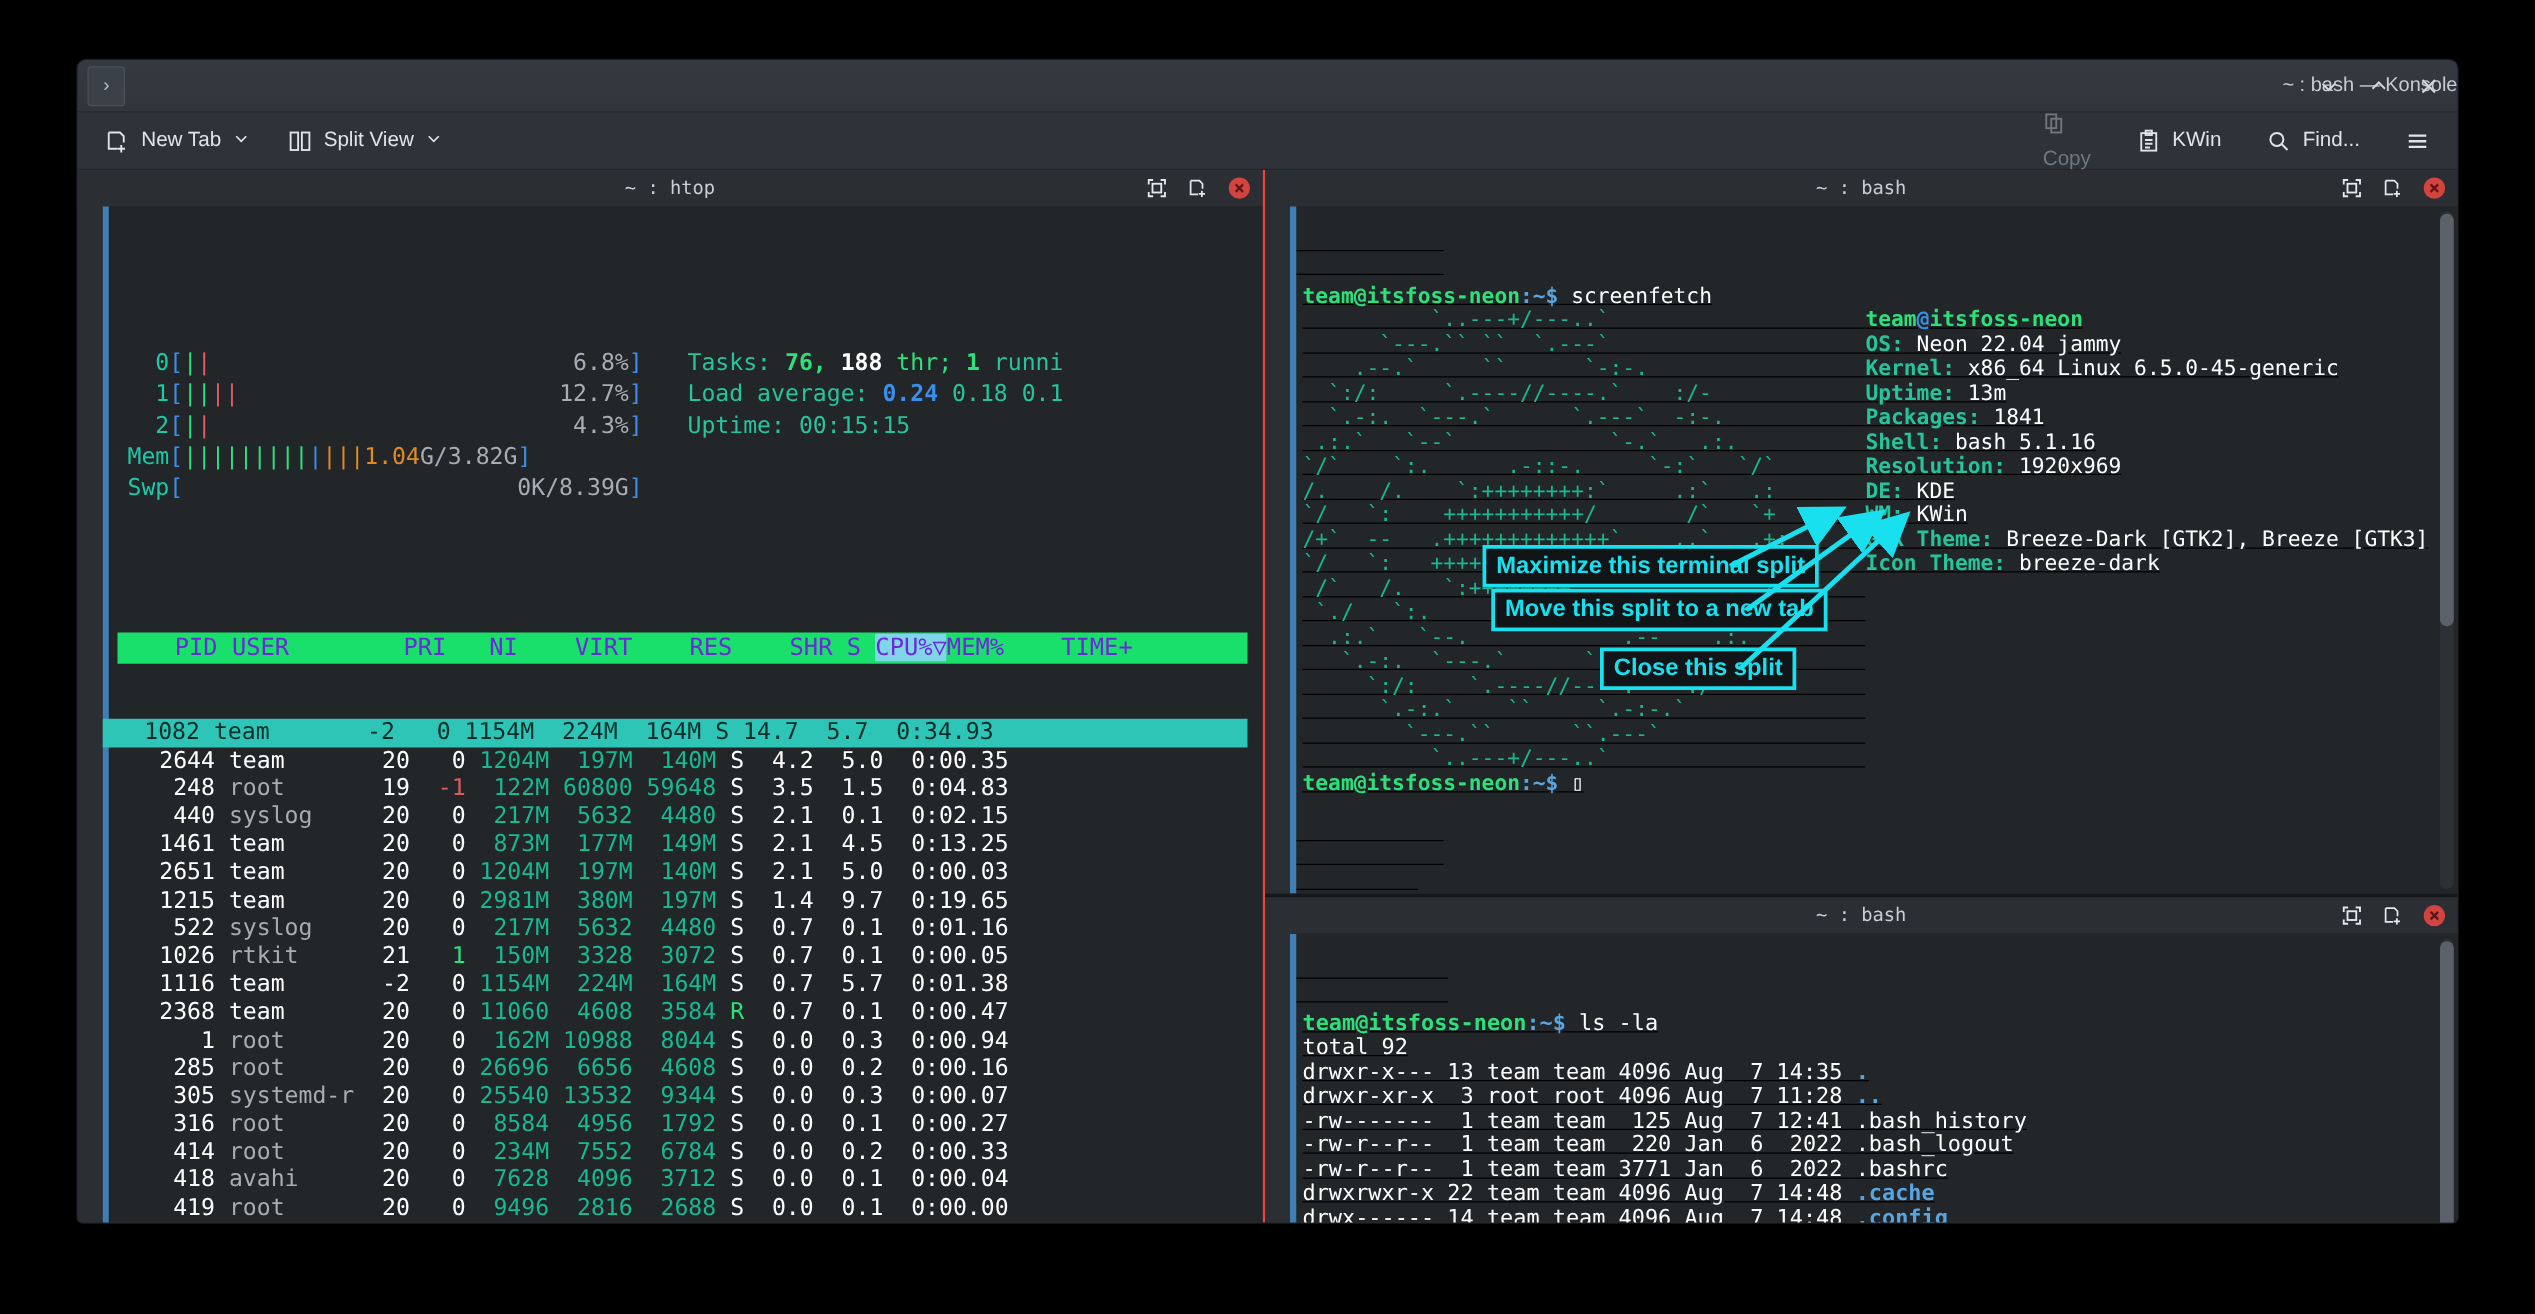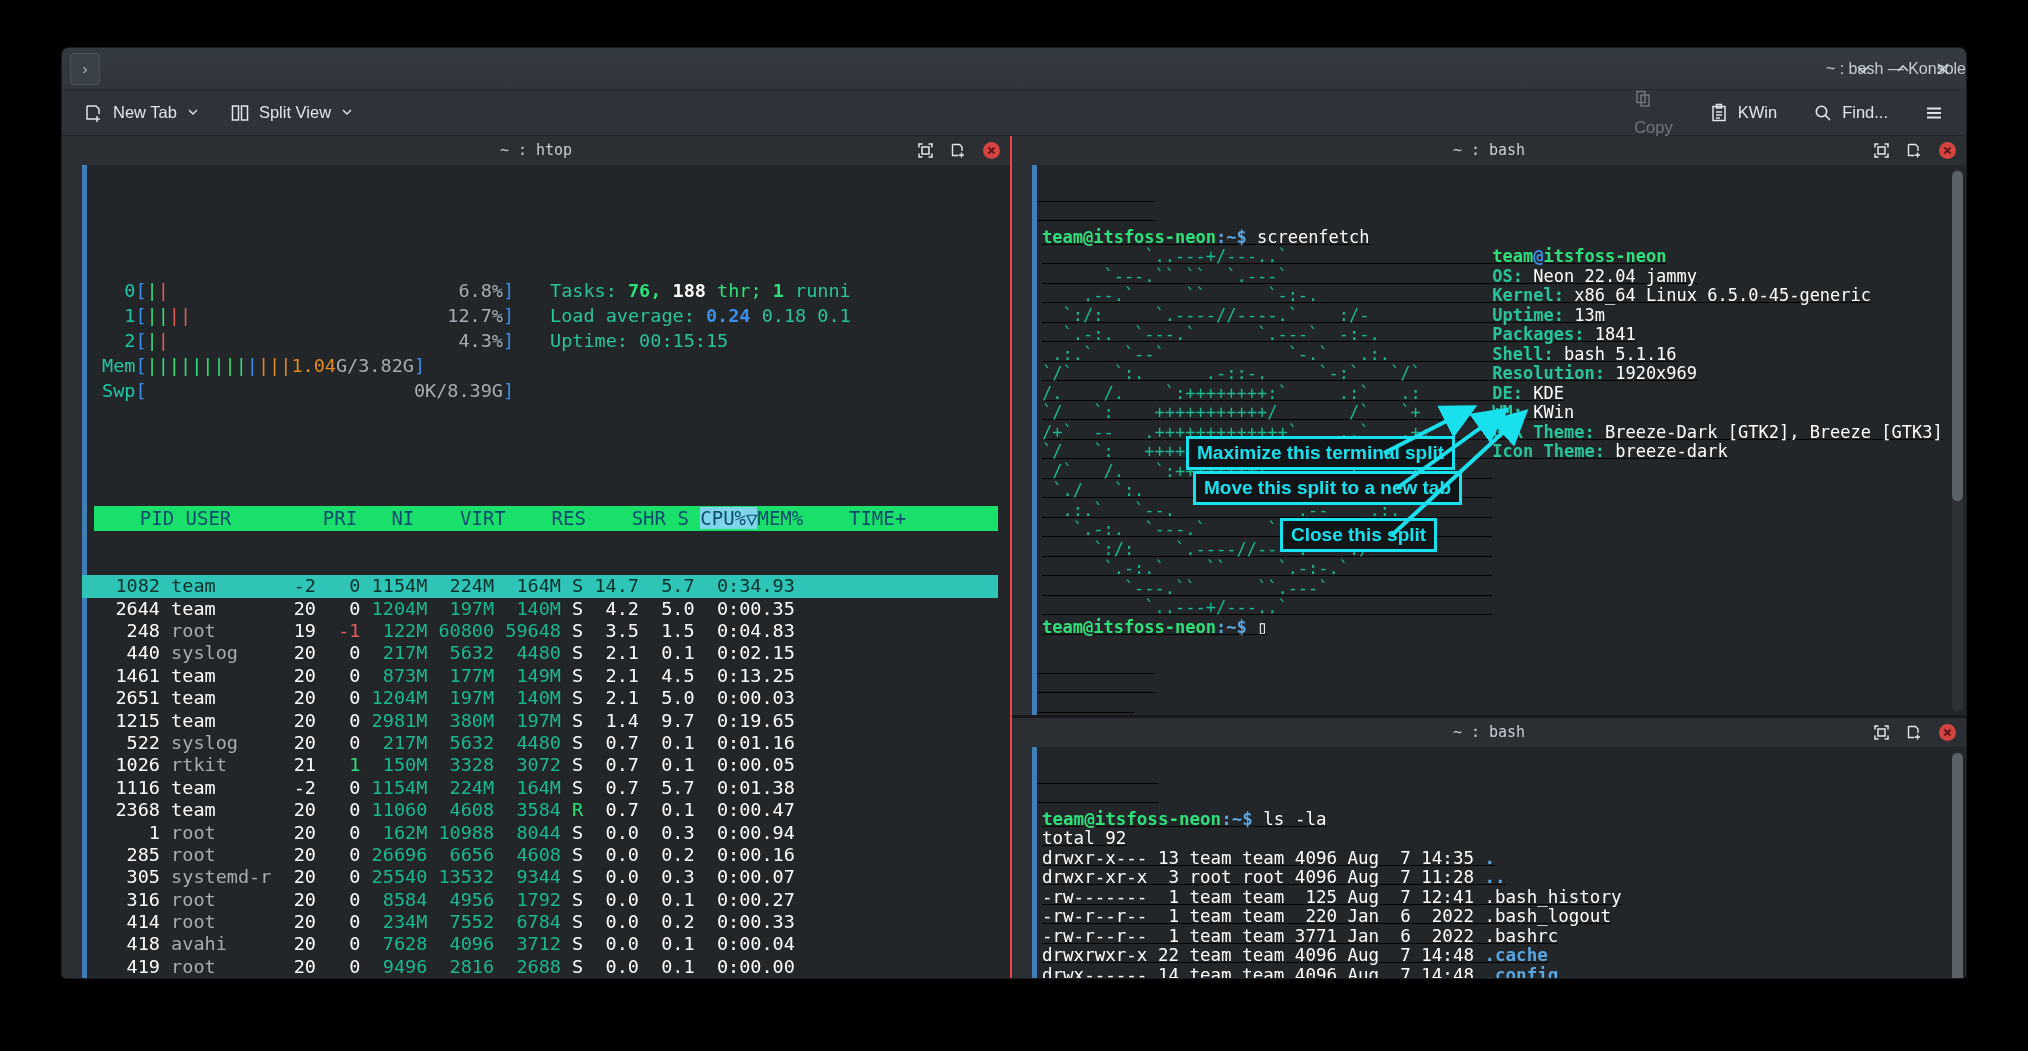--- a/index.html
+++ b/index.html
@@ -96,25 +96,25 @@
 
   
   .htop-body { padding:14px 0 0 0; }
   .htop-top { display:flex; padding-left:20px; }
   .meters { width:430px; }
   .meterline { height:25px; }
   .stats { padding-left:18px; }
   .bar-blue { color:#3b8eea; }
   .tbl { margin-top:12px; }
   .hdr {
-    background:#18e06b; color:#0c4a6e; font-family:"DejaVu Sans Mono", monospace;
+    background:#18e06b; color:#6d28d9; font-family:"DejaVu Sans Mono", monospace;
     font-size:19px; line-height:25px; height:25px; margin:0 12px 0 12px;
   }
   .hdr .sel { background:#7fd6e8; }
-  .row { height:22.4px; }
+  .row { height:22.4px; padding-left:12px; }
   .row.hl { background:#2ec4b6; color:#07302c; margin:0 12px 0 0; padding-left:0; }
   .row.hl span { color:#062e2a !important; }
   .callout {
     position:absolute; border:3px solid #18e0ef; color:#18e0ef;
     background:#111517; font-family:"Liberation Sans", sans-serif;
     font-weight:bold; font-size:19px; padding:3px 8px; white-space:nowrap;
   }
   .arrows { position:absolute; left:0; top:0; pointer-events:none; z-index:39; }
 </style>
 </head>

